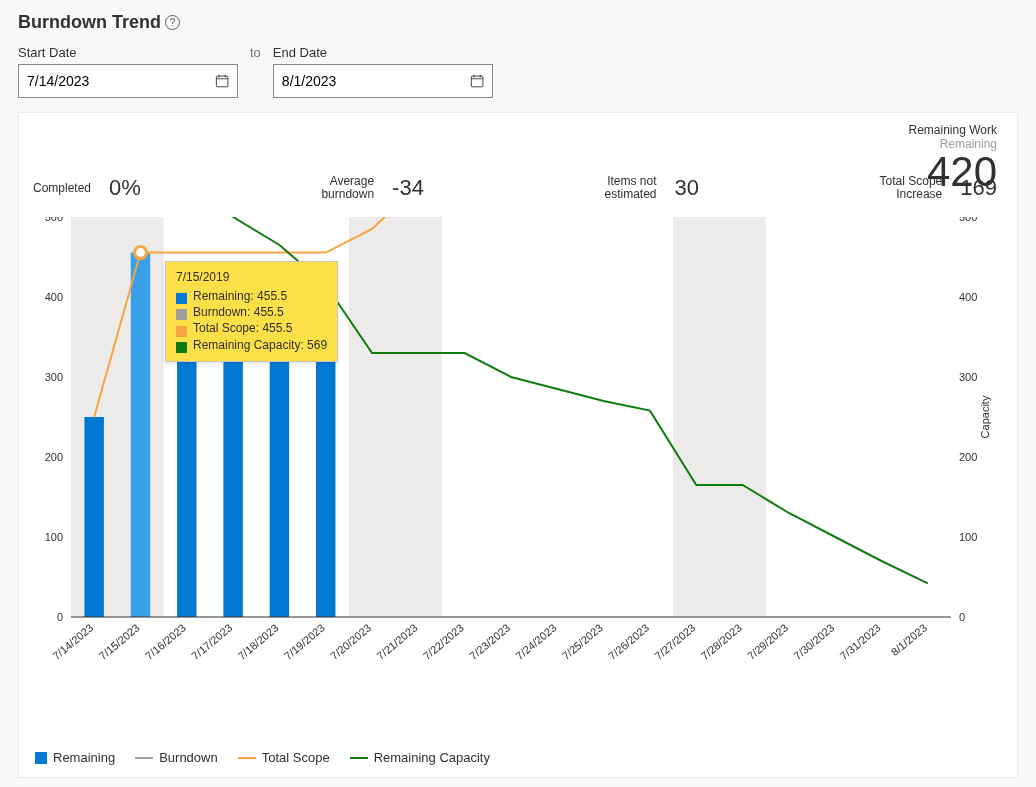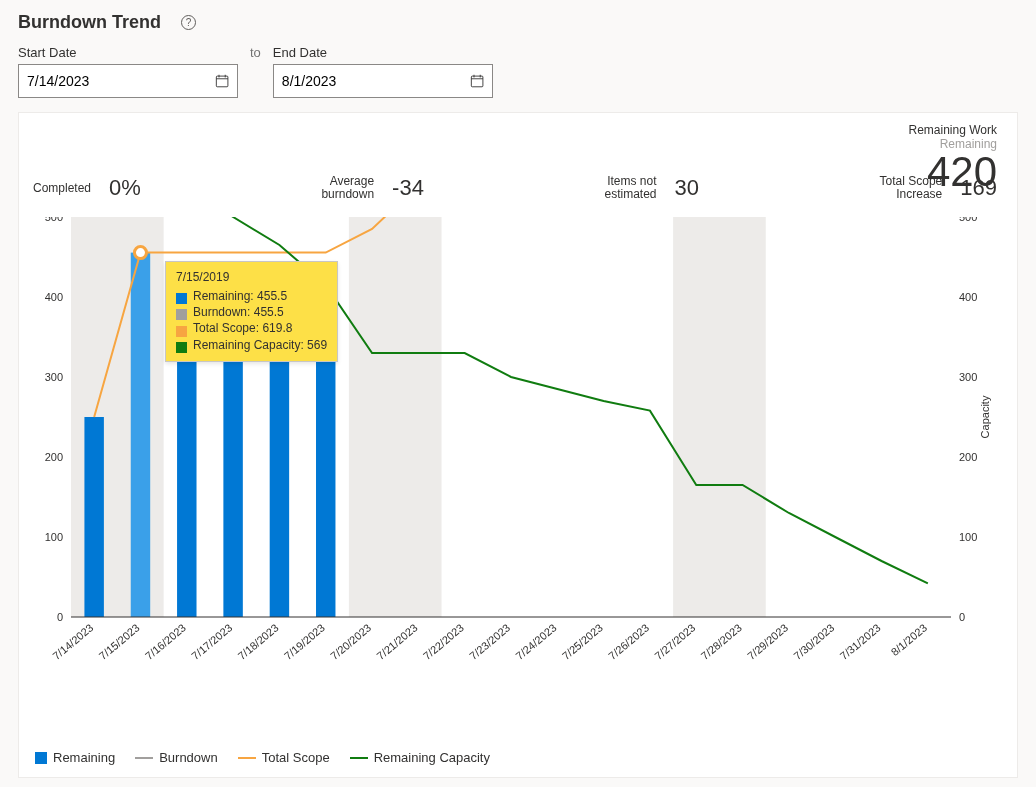--- a/index.html
+++ b/index.html
@@ -4,21 +4,21 @@
 <style>
   * { box-sizing: border-box; margin: 0; padding: 0; }
   body {
     font-family: "Segoe UI", Arial, sans-serif;
     background: #faf9f8;
     color: #323130;
     width: 1036px;
     height: 787px;
     overflow: hidden;
   }
-  .header { display:flex; align-items:center; gap:20px; padding:12px 18px 4px; }
+  .header { display:flex; align-items:center; gap:4px; padding:12px 18px 4px; }
   .header h2 { font-size:18px; font-weight:600; }
   .help-icon {
     width:15px;height:15px;border:1px solid #605e5c;border-radius:50%;
     display:flex;align-items:center;justify-content:center;font-size:10px;color:#605e5c;
   }
   .controls { display:flex;gap:12px;padding:8px 18px 14px; }
   .field-group { display:flex;flex-direction:column;gap:2px; }
   .field-label { font-size:13px;color:#323130;margin-bottom:2px; }
   .input-wrap {
     display:flex;align-items:center;background:#fff;border:1px solid #8a8886;
@@ -191,21 +191,21 @@
     <div class="tt-row">
         <span class="tt-sw" style="background:#0078d4"></span>
         <span>Remaining: 455.5</span>
       </div>
     <div class="tt-row">
         <span class="tt-sw" style="background:#a19f9d"></span>
         <span>Burndown: 455.5</span>
       </div>
     <div class="tt-row">
         <span class="tt-sw" style="background:#f7a541"></span>
-        <span>Total Scope: 619.8</span>
+        <span>Total Scope: 455.5</span>
       </div>
     <div class="tt-row">
         <span class="tt-sw" style="background:#107c10"></span>
         <span>Remaining Capacity: 569</span>
       </div>
   </div>
 
   <div class="legend">
     <div class="legend-item">
       <span class="legend-swatch" style="background:#0078d4"></span>

